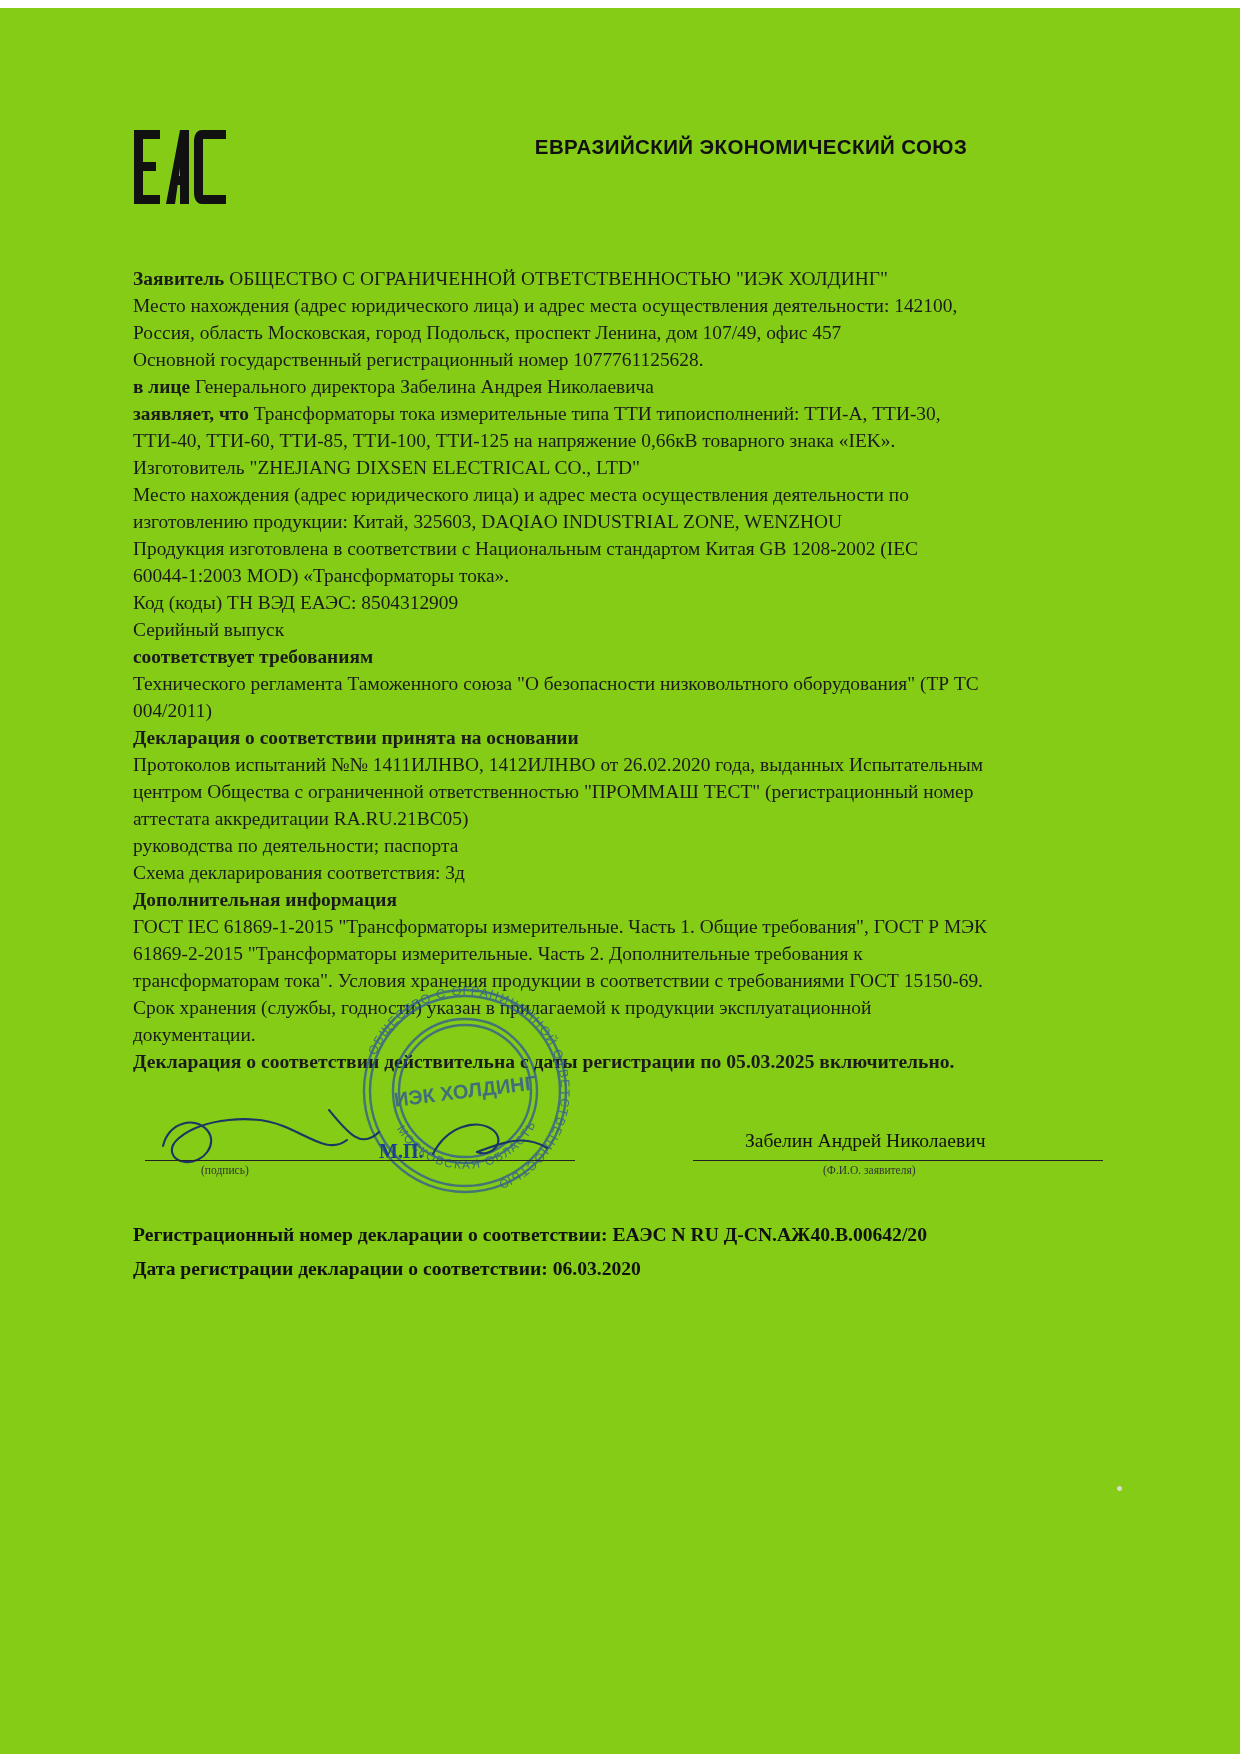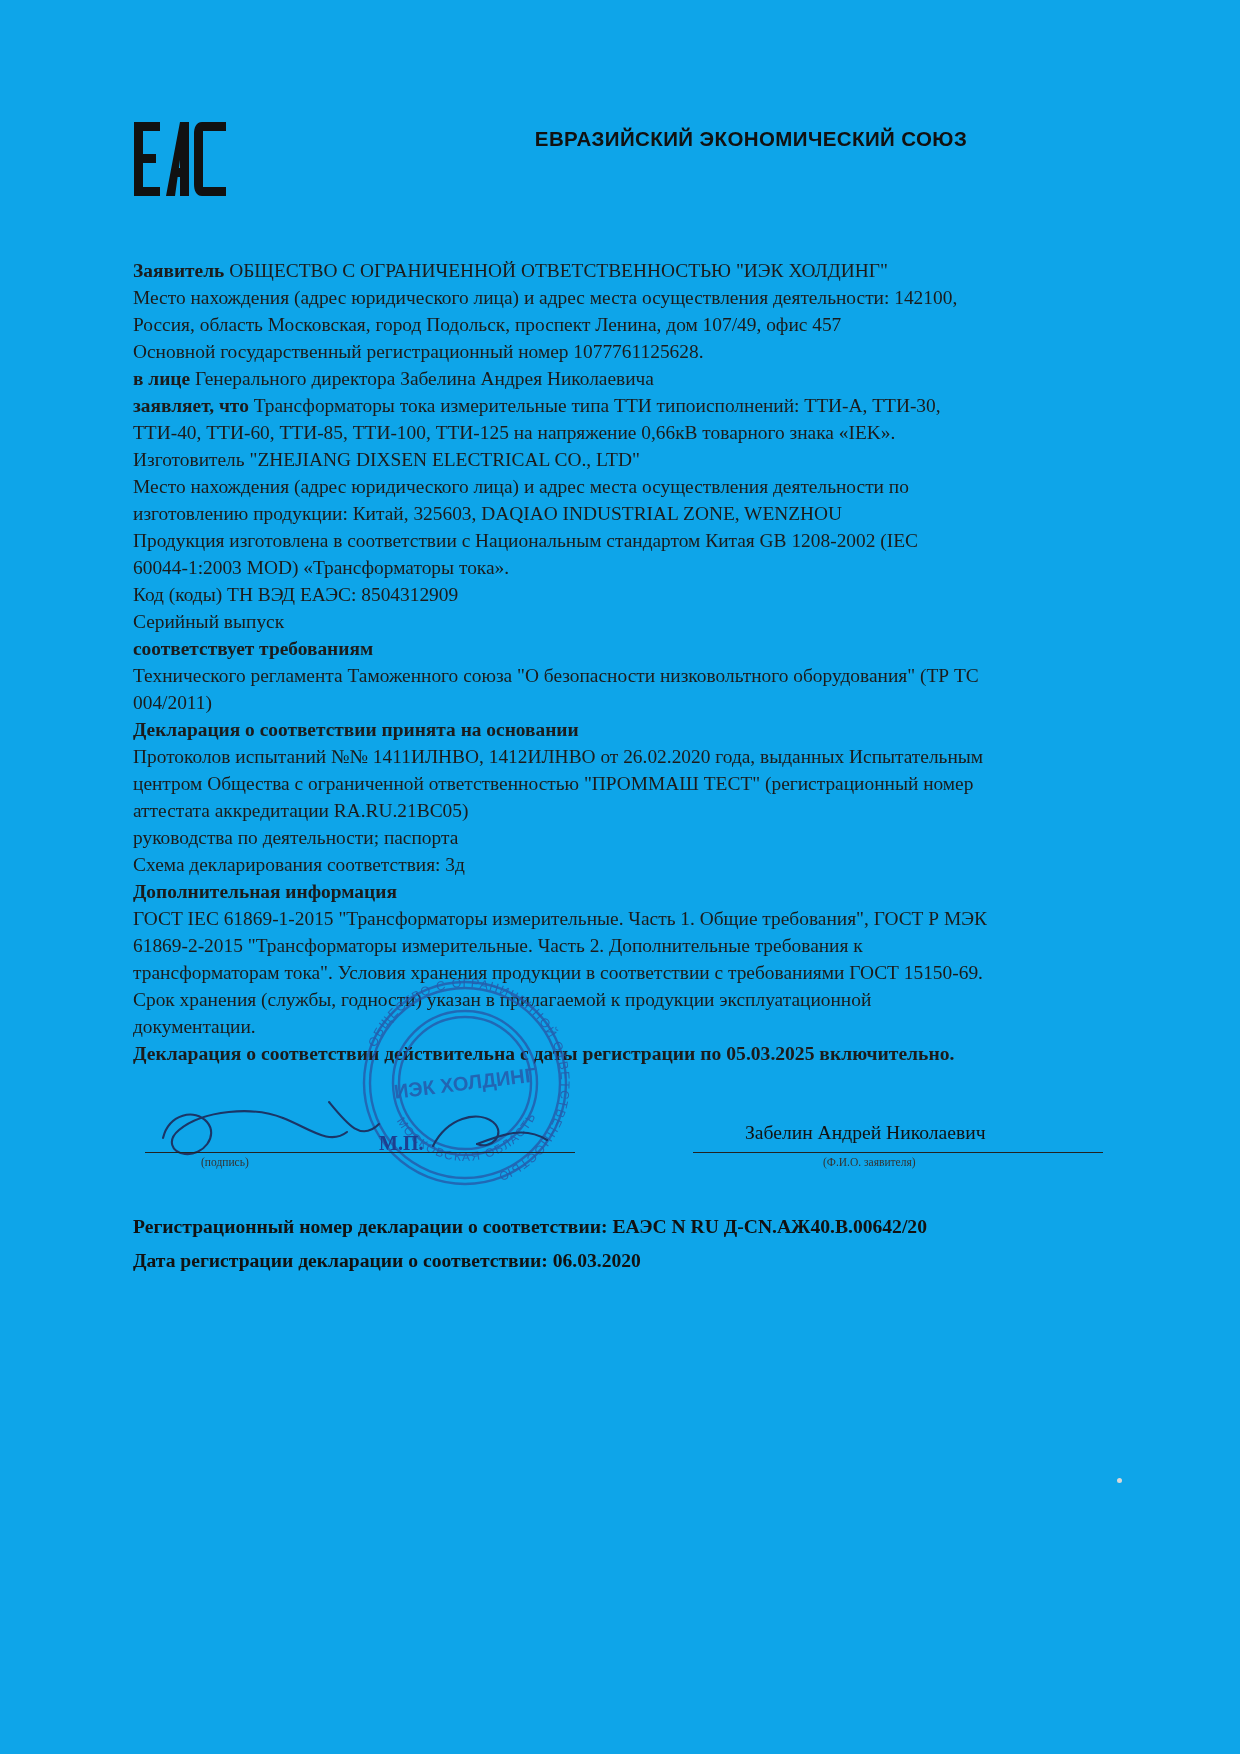--- a/index.html
+++ b/index.html
@@ -11,21 +11,22 @@
     width: 1240px;
     height: 1754px;
     position: relative;
     font-family: "Liberation Serif", serif;
     color: #1a1a1a;
     overflow: hidden;
   }
   .page {
     position: absolute;
     inset: 0;
-    background: #0ea5e9;
+    background: #84cc16;
+    margin-top: 8px;
   }
   
   .header {
     position: absolute;
     top: 118px;
     left: 132px;
     right: 120px;
     height: 90px;
   }
   .eac-mark {

